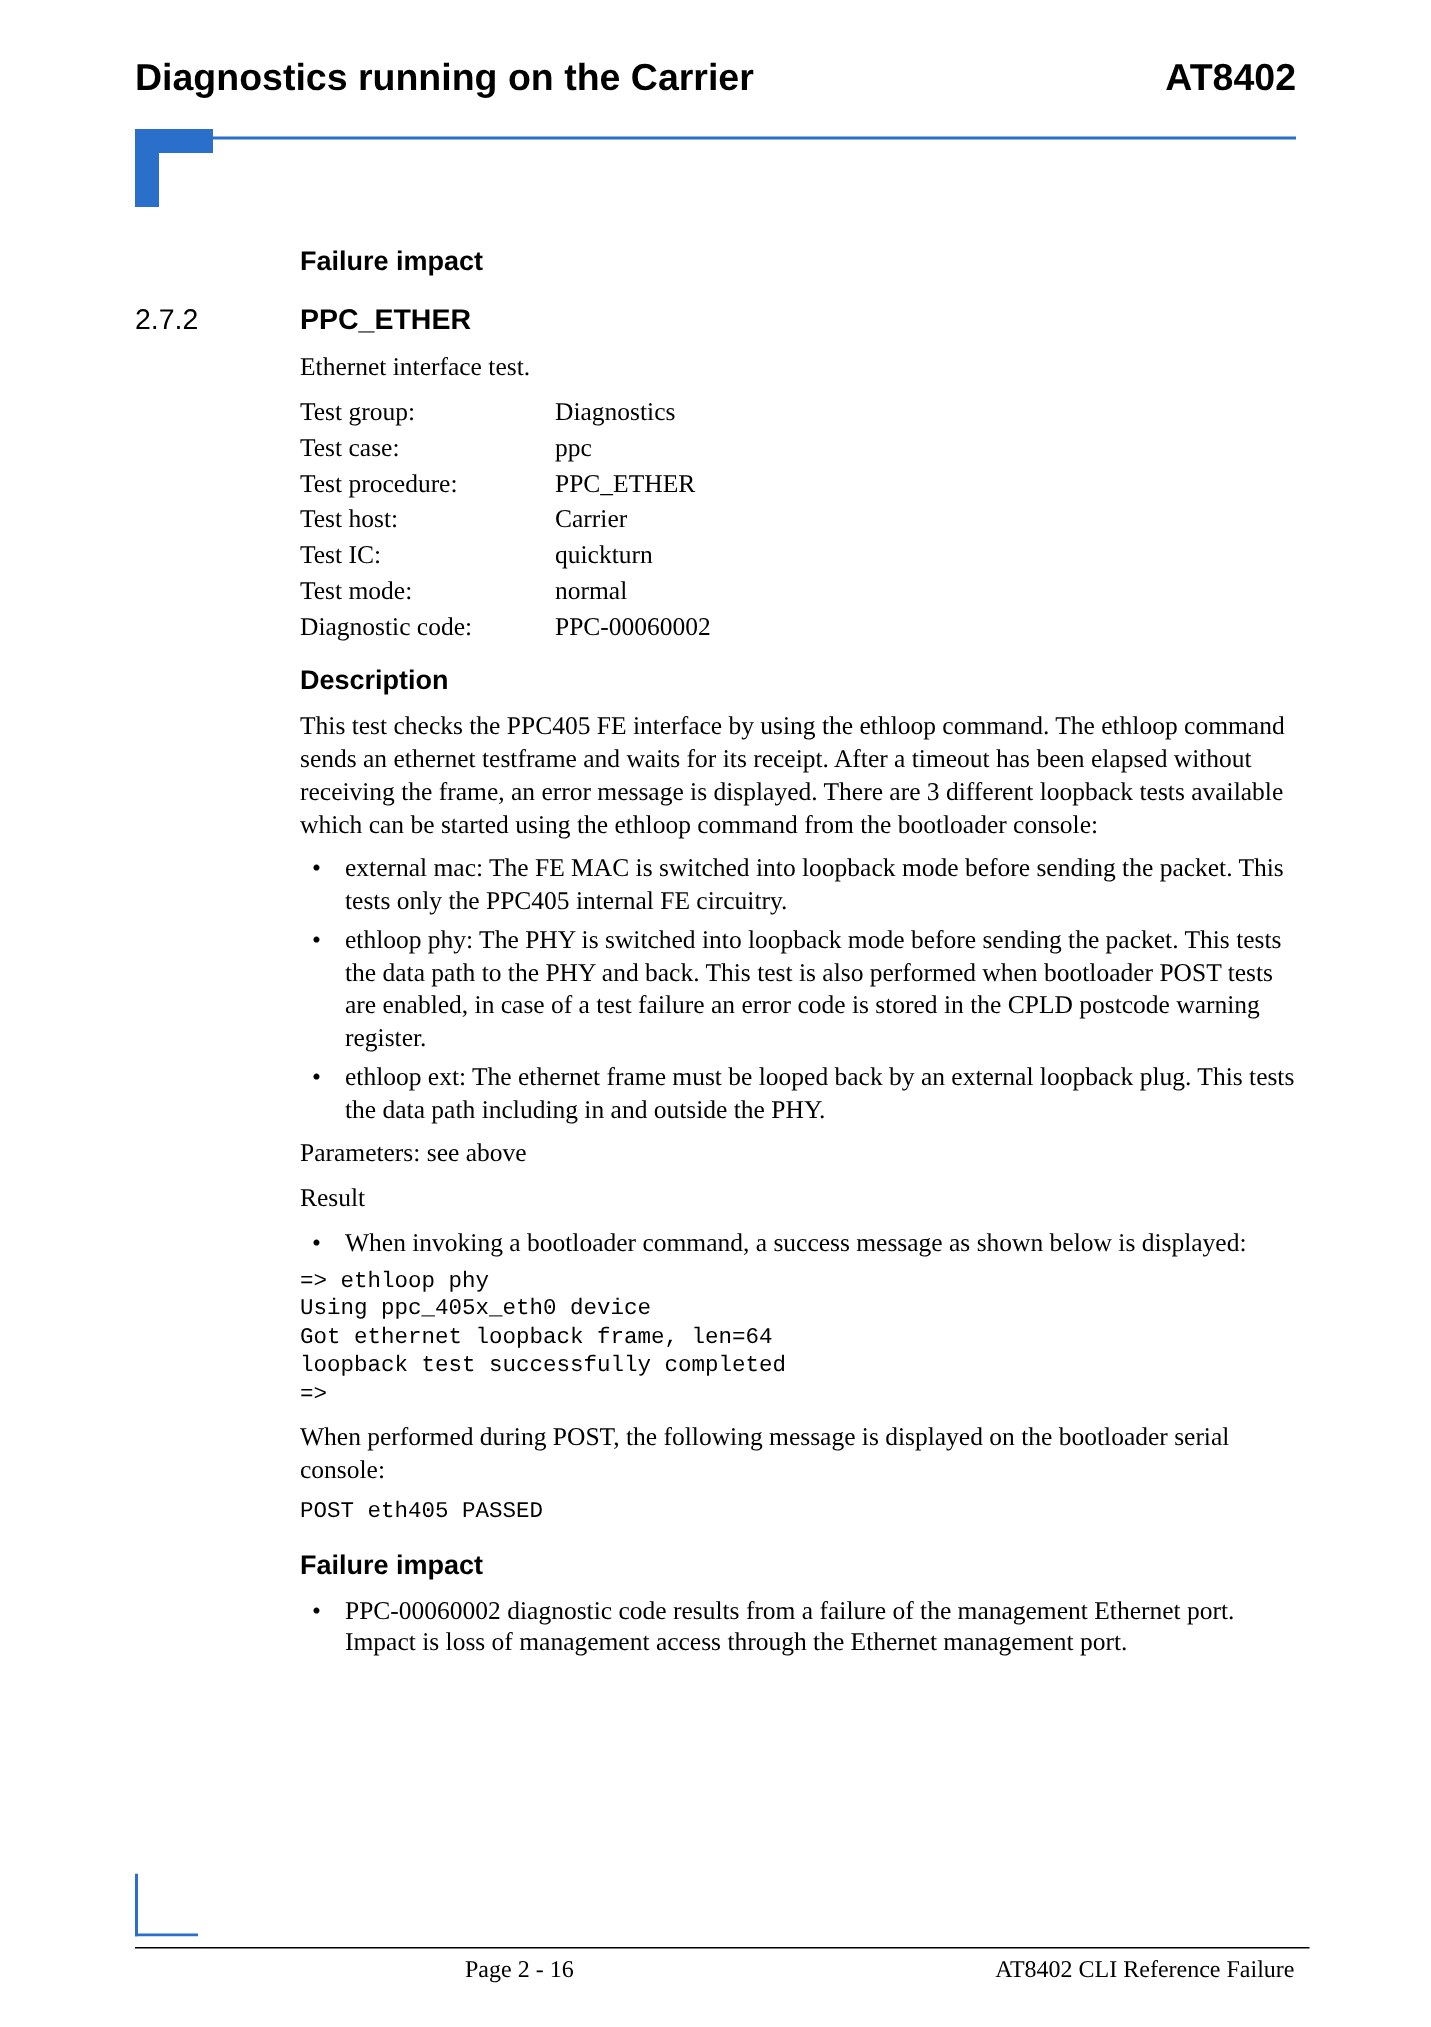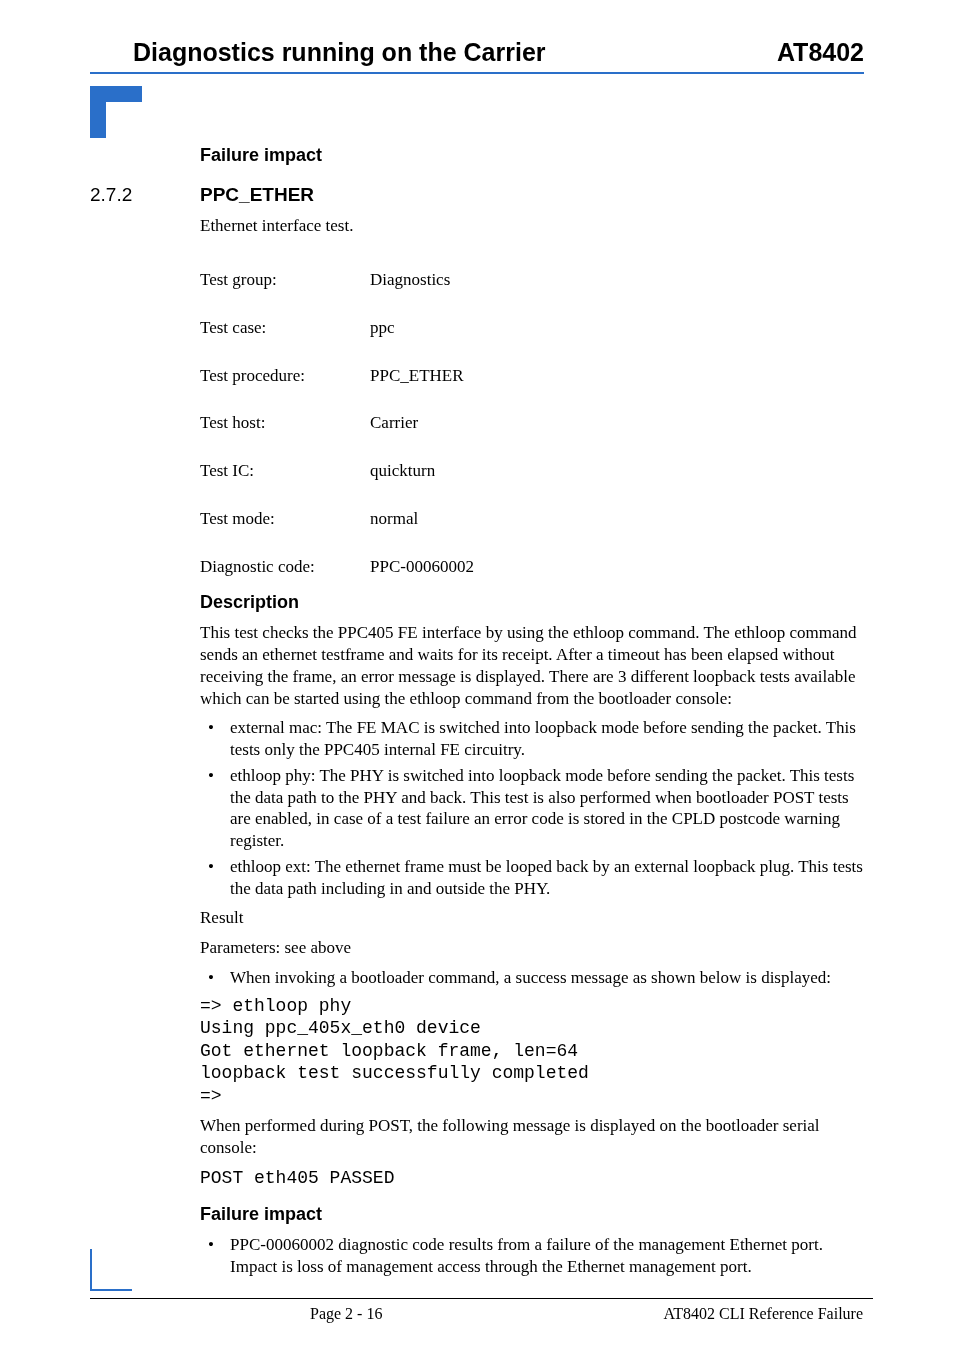--- a/index.html
+++ b/index.html
@@ -16,22 +16,21 @@
     box-sizing: border-box;
     padding: 38px 90px 50px 90px;
   }
   .header {
     display: flex;
     justify-content: space-between;
     align-items: flex-end;
     font-family: Arial, Helvetica, sans-serif;
     font-weight: bold;
     font-size: 25px;
-    padding-bottom: 5px;
-    margin-left: 43px;
+    padding-bottom: 24px;
   }
   .header-rule {
     border: none;
     border-top: 2px solid #2a6fc9;
     margin: 0;
   }
   .logo-block {
     position: absolute;
     top: 86px;
     left: 90px;
@@ -93,24 +92,24 @@
     position: absolute;
     left: 8px;
     top: 0;
   }
   .defs {
     display: grid;
     grid-template-columns: 170px auto;
     row-gap: 2px;
     margin: 8px 0;
   }
-  .defs div { line-height: 1.28; margin-top: 24px; }
+  .defs div { line-height: 1.28; }
   pre.code {
     font-family: "Courier New", Courier, monospace;
-    font-size: 18px;
+    font-size: 15px;
     margin: 6px 0;
     white-space: pre;
     line-height: 1.25;
   }
   .footer {
     position: absolute;
     left: 90px;
     right: 81px;
     bottom: 28px;
   }
@@ -182,22 +181,22 @@
 
     <div class="subhead">Description</div>
     <p>This test checks the PPC405 FE interface by using the ethloop command. The ethloop command sends an ethernet testframe and waits for its receipt. After a timeout has been elapsed without receiving the frame, an error message is displayed. There are 3 different loopback tests available which can be started using the ethloop command from the bootloader console:</p>
 
     <ul class="bul">
       <li>external mac: The FE MAC is switched into loopback mode before sending the packet. This tests only the PPC405 internal FE circuitry.</li>
       <li>ethloop phy: The PHY is switched into loopback mode before sending the packet. This tests the data path to the PHY and back. This test is also performed when bootloader POST tests are enabled, in case of a test failure an error code is stored in the CPLD postcode warning register.</li>
       <li>ethloop ext: The ethernet frame must be looped back by an external loopback plug. This tests the data path including in and outside the PHY.</li>
     </ul>
 
+    <p>Parameters: see above</p>
     <p>Result</p>
-    <p>Parameters: see above</p>
 
     <ul class="bul">
       <li>When invoking a bootloader command, a success message as shown below is displayed:</li>
     </ul>
 
     <pre class="code">=&gt; ethloop phy
 Using ppc_405x_eth0 device
 Got ethernet loopback frame, len=64
 loopback test successfully completed
 =&gt;</pre>

